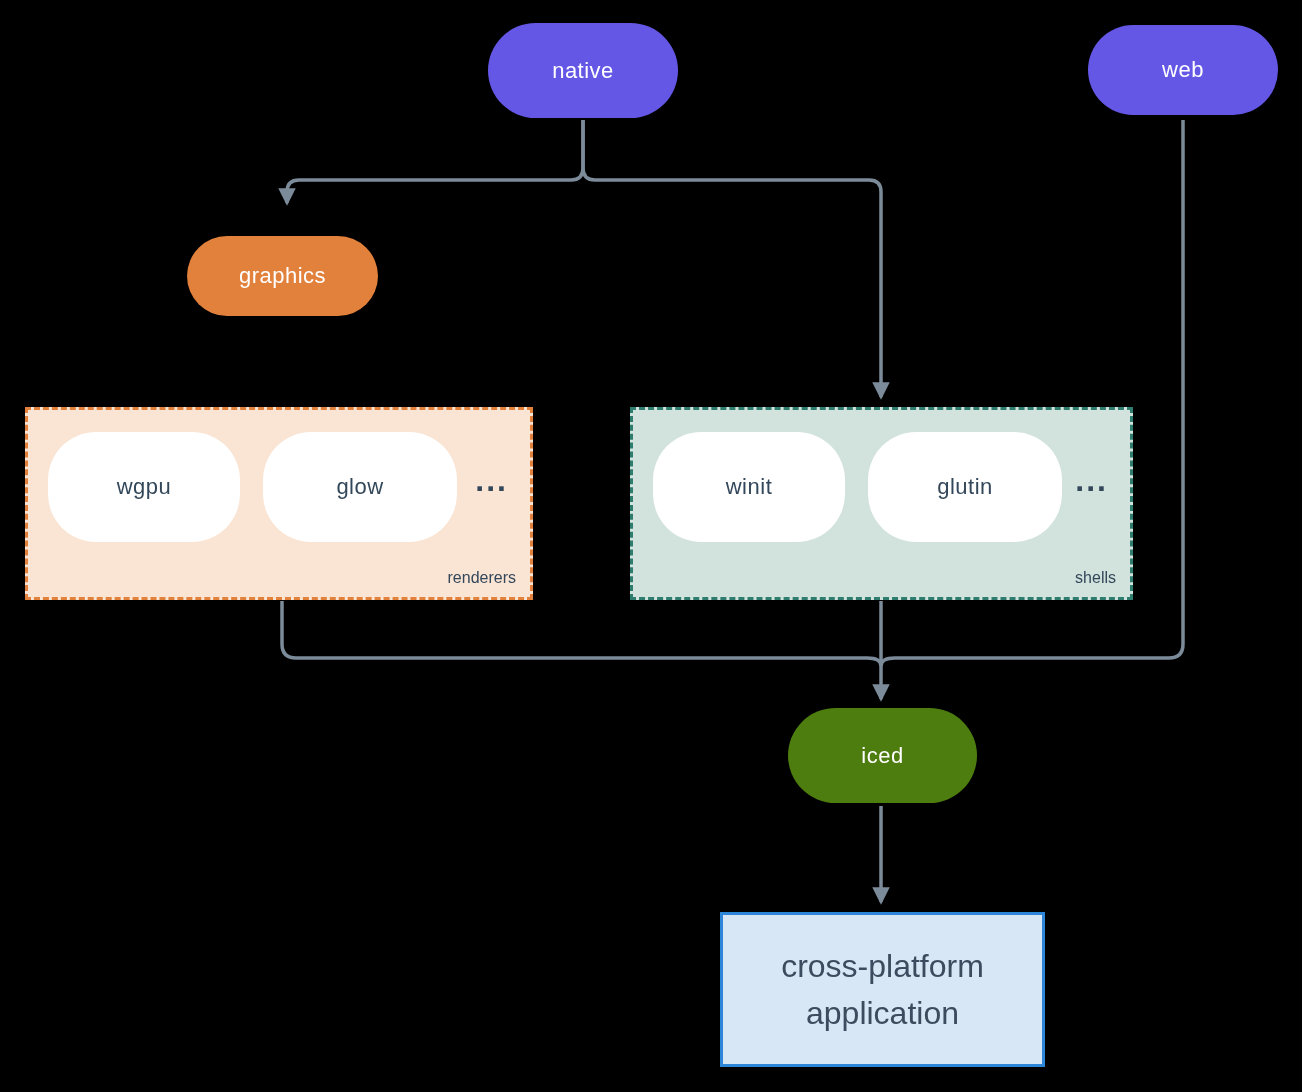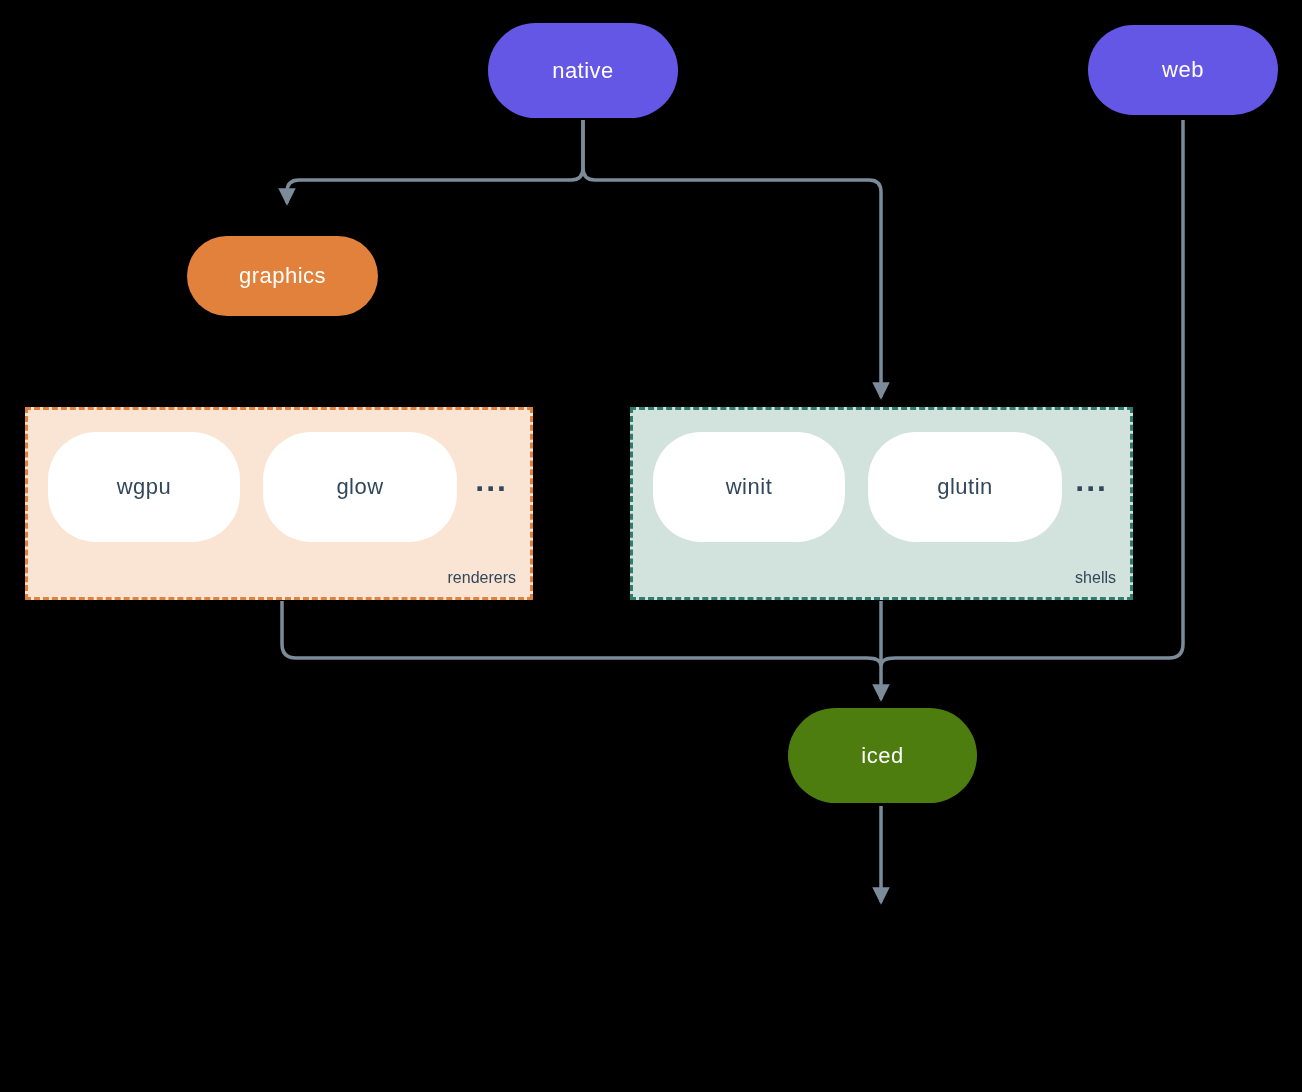--- a/index.html
+++ b/index.html
@@ -159,14 +159,18 @@
       <span>glutin</span>
     </div>
     <span class="ellipsis">...</span>
     <span class="group-label">shells</span>
   </div>
 
   <div class="pill blue node-iced">
     <span>iced</span>
   </div>
 
+  <div class="app-box">
+    <span>cross-platform</span>
+    <span>application</span>
+  </div>
 
 </div>
 
 </body></html>

